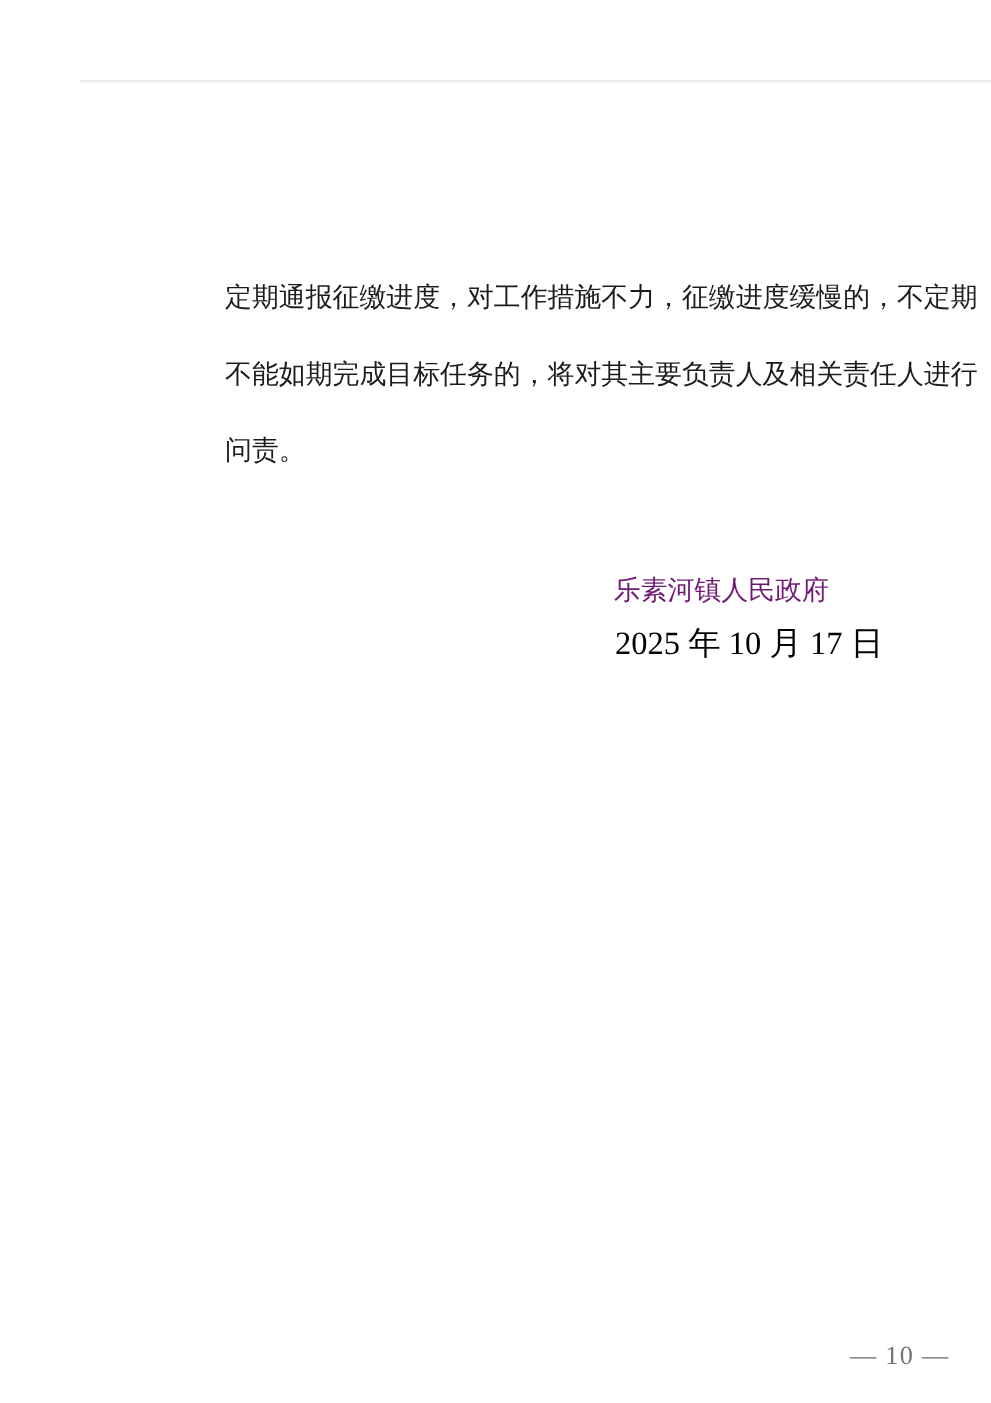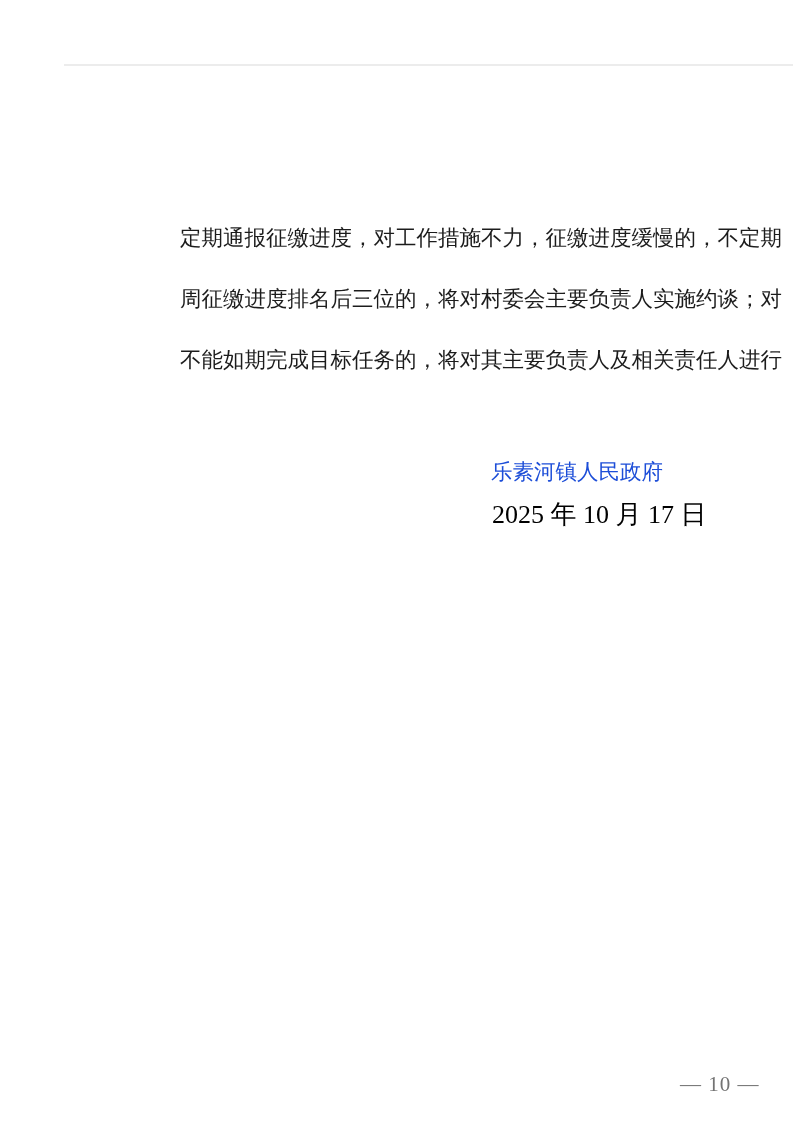--- a/index.html
+++ b/index.html
@@ -54,21 +54,21 @@
     text-align-last: left;
   }
 
   .signature-line {
     position: absolute;
     left: 427px;
     top: 386px;
     font-size: 21.5px;
     line-height: 45px;
     white-space: nowrap;
-    color: #1d4ed8;
+    color: #701a75;
   }
 
   .date-line {
     position: absolute;
     left: 428px;
     top: 428px;
     font-size: 26px;
     line-height: 45px;
     white-space: nowrap;
     color: #000000;
@@ -87,22 +87,22 @@
 </style>
 </head>
 <body>
 
 <div class="doc-page">
 
   <div class="scan-edge"></div>
 
   <div class="body-paragraph">
     <div class="para-line">定期通报征缴进度，对工作措施不力，征缴进度缓慢的，不定期</div>
-    <div class="para-line">周征缴进度排名后三位的，将对村委会主要负责人实施约谈；对</div>
     <div class="para-line">不能如期完成目标任务的，将对其主要负责人及相关责任人进行</div>
+    <div class="para-line short">问责。</div>
   </div>
 
   <div class="signature-line">乐素河镇人民政府</div>
 
   <div class="date-line">2025 年 10 月 17 日</div>
 
   <div class="page-number">— 10 —</div>
 
 </div>
 

